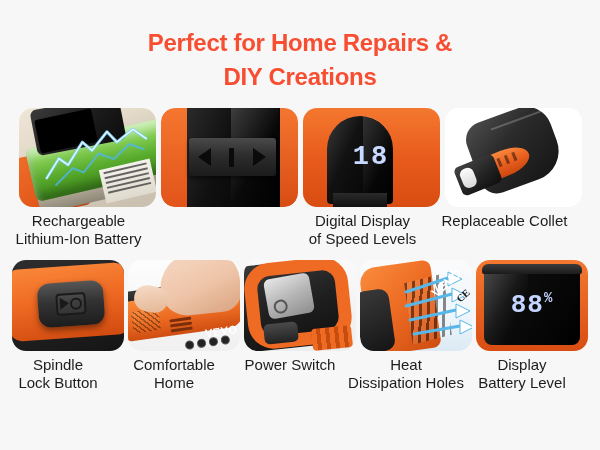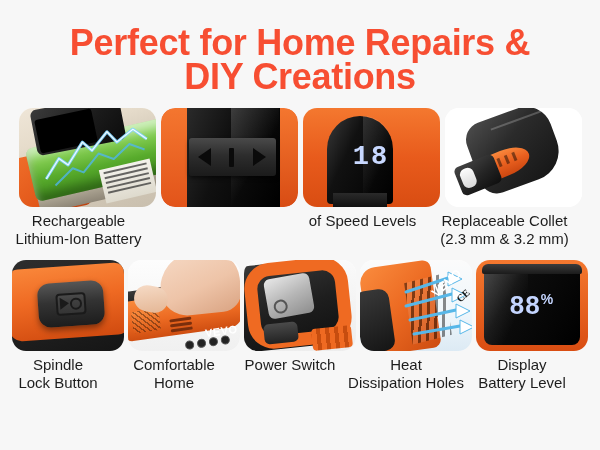--- a/index.html
+++ b/index.html
@@ -16,21 +16,21 @@
     position: relative;
   }
 
   
   .heading {
     width: 100%;
     text-align: center;
     color: #f74e32;
     font-family: "Liberation Sans", sans-serif;
     font-weight: bold;
-    font-size: 36px;
+    font-size: 24px;
     line-height: 34px;
     letter-spacing: -0.3px;
     padding-top: 26px;
     box-sizing: border-box;
     -webkit-font-smoothing: antialiased;
   }
   .heading .hl {
     display: block;
   }
 
@@ -389,21 +389,21 @@
     background: linear-gradient(115deg, rgba(255,255,255,.16), rgba(255,255,255,0) 70%);
     border-radius: 8px 0 0 8px;
   }
   .bl-top {
     position:absolute; left:6px; right:6px; top:4px; height:10px;
     background: linear-gradient(180deg,#3c3c3c,#1b1b1b);
     border-radius: 6px 6px 2px 2px;
   }
   .bl-val {
     position:absolute; left:0; right:0; top:30px; text-align:center;
-    color:#c4d5ff; font-family:Liberation Sans, sans-serif; font-weight:bold;
+    color:#c4d5ff; font-family:Liberation Mono, monospace; font-weight:bold;
     font-size:26px; letter-spacing:1px;
   }
   .bl-val small { font-size:14px; vertical-align: super; }
 </style>
 </head>
 <body>
 
 <div class="heading">
   <span class="hl">Perfect for Home Repairs &amp;</span>
   <span class="hl">DIY Creations</span>
@@ -467,20 +467,21 @@
       <div class="scene">
         <div class="dd-bg"></div>
         <div class="dd-dome">
           <div class="dd-shine"></div>
         </div>
         <div class="dd-foot"></div>
         <div class="dd-num">18</div>
       </div>
     </div>
     <div class="caption">
+      <span class="cl">Digital Display</span>
       <span class="cl">of Speed Levels</span>
     </div>
   </div>
 
   <div class="card">
     <div class="thumb">
       <div class="scene">
         <div class="co-bg"></div>
         <div class="co-body"></div>
         <div class="co-line"></div>
@@ -492,21 +493,20 @@
             <i style="left:38px"></i>
             <i style="left:46px"></i>
         </div>
         <div class="co-collet">
           <div class="co-tip"></div>
         </div>
       </div>
     </div>
     <div class="caption">
       <span class="cl">Replaceable Collet</span>
-      <span class="cl">(2.3 mm &amp; 3.2 mm)</span>
     </div>
   </div>
 
 </div>
 
 <div class="row row-2">
 
   <div class="card">
     <div class="thumb">
       <div class="scene">

